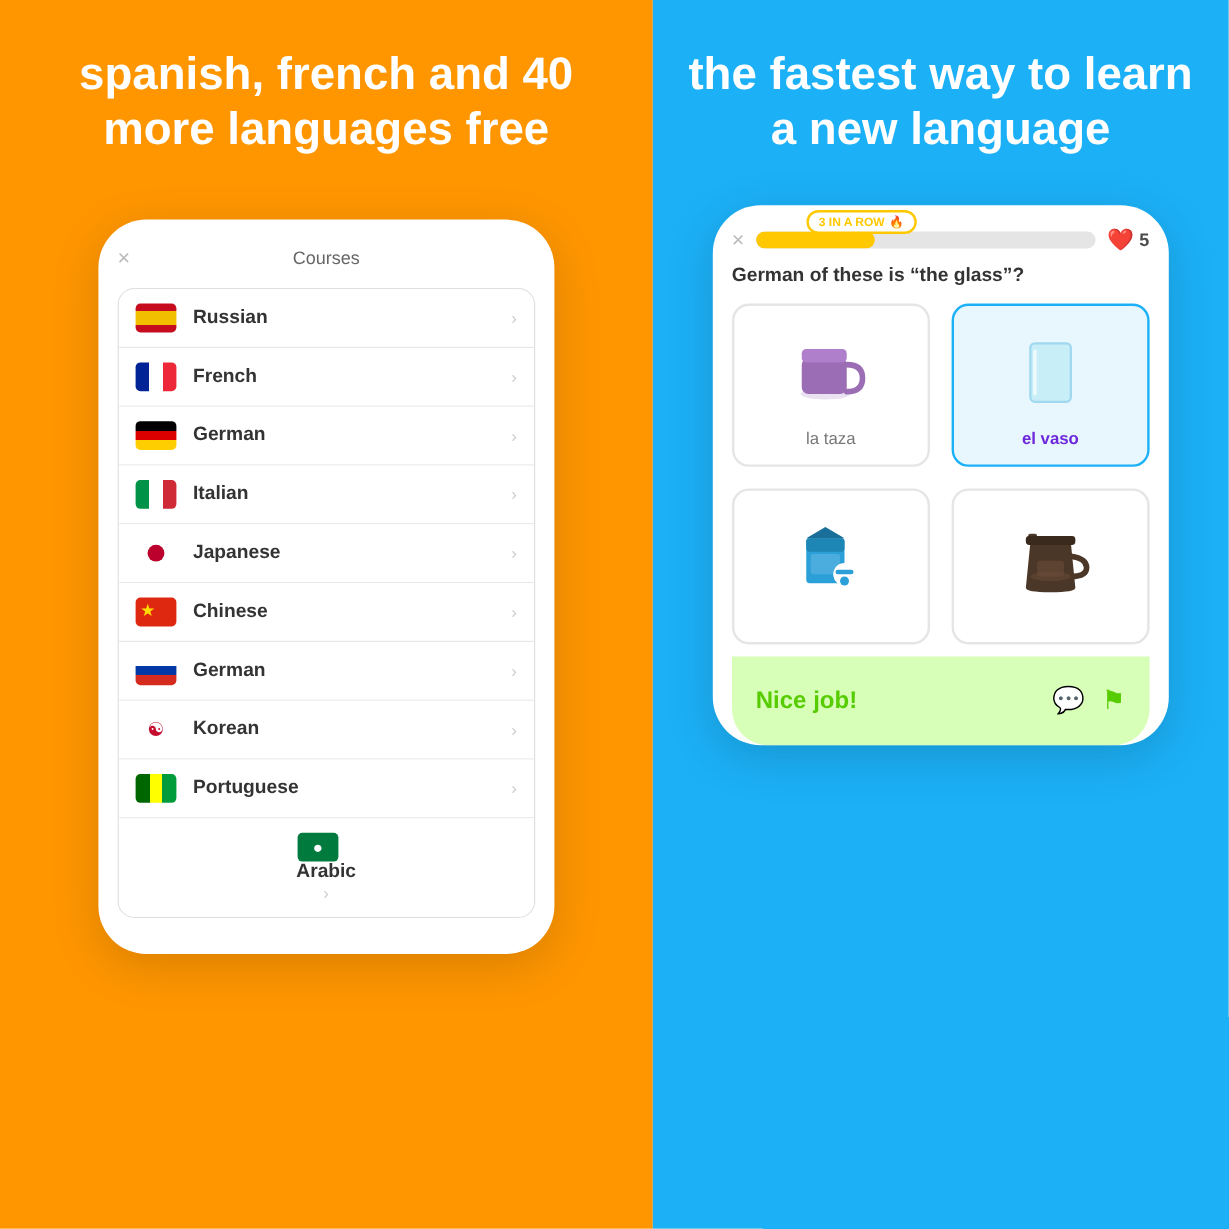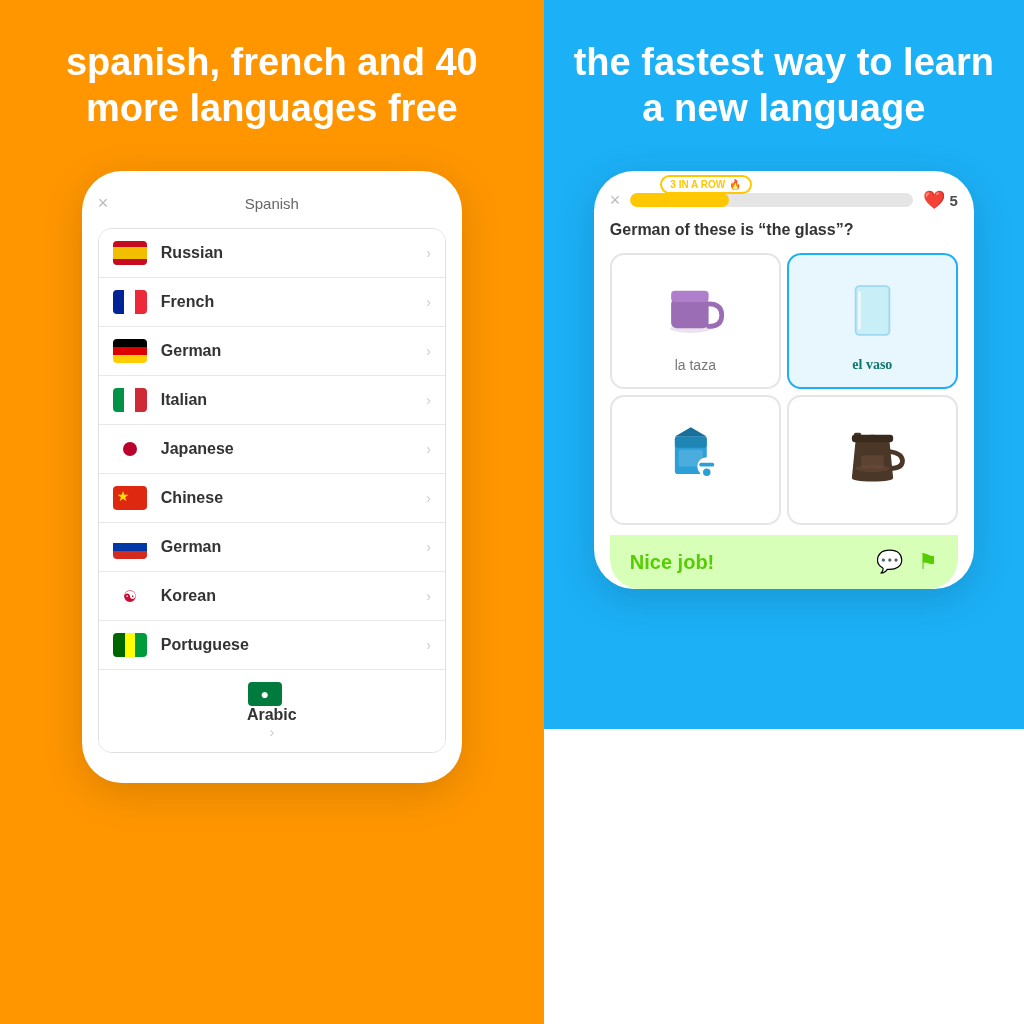--- a/index.html
+++ b/index.html
@@ -13,20 +13,21 @@
 
     
     .left-panel {
       width: 580px;
       height: 1024px;
       background: #FF9600;
       display: flex;
       flex-direction: column;
       align-items: center;
       padding: 40px 30px 30px;
+      gap: 12px;
     }
 
     .left-headline {
       color: white;
       font-size: 38px;
       font-weight: 900;
       text-align: center;
       line-height: 1.2;
       margin-bottom: 40px;
     }
@@ -164,21 +165,21 @@
     }
     .flag-arabic::after {
       content: '●';
       color: white;
       font-size: 14px;
     }
 
     
     .right-panel {
       width: 512px;
-      height: 729px;
+      height: 1024px;
       background: #1CB0F6;
       display: flex;
       flex-direction: column;
       align-items: center;
       padding: 40px 30px 30px;
     }
 
     .right-headline {
       color: white;
       font-size: 38px;
@@ -211,21 +212,21 @@
     }
 
     .progress-container {
       flex: 1;
       position: relative;
     }
 
     .streak-badge {
       position: absolute;
       top: -18px;
-      left: 30px;
+      left: 42px;
       background: white;
       border: 2px solid #FFC800;
       border-radius: 12px;
       padding: 2px 8px;
       font-size: 10px;
       font-weight: 700;
       color: #FFC800;
       white-space: nowrap;
       display: flex;
       align-items: center;
@@ -264,21 +265,21 @@
     .quiz-question {
       font-size: 16px;
       font-weight: 700;
       color: #333;
       margin: 10px 0 14px;
     }
 
     .answer-grid {
       display: grid;
       grid-template-columns: 1fr 1fr;
-      gap: 6px;
+      gap: 18px;
       margin-bottom: 0;
     }
 
     .answer-card {
       border: 2px solid #E5E5E5;
       border-radius: 14px;
       padding: 14px 10px;
       display: flex;
       flex-direction: column;
       align-items: center;
@@ -302,29 +303,28 @@
     }
 
     .answer-label {
       font-size: 14px;
       color: #777;
       font-weight: 500;
       margin-top: 8px;
     }
 
     .answer-label.selected-label {
-      color: #0f766e;
+      color: #6d28d9;
       font-weight: 700;
-      font-family: Liberation Serif, serif;
     }
 
     .nice-job-bar {
       background: #D7FFB8;
       border-radius: 0 0 30px 30px;
-      padding: 14px 20px;
+      padding: 24px 20px;
       display: flex;
       align-items: center;
       justify-content: space-between;
       margin-top: 10px;
     }
 
     .nice-job-text {
       font-size: 20px;
       font-weight: 900;
       color: #58CC02;
@@ -345,21 +345,21 @@
   </style>
 </head>
 <body>
 
 <div class="left-panel">
   <div class="left-headline">spanish, french and 40 more languages free</div>
 
   <div class="phone-frame-left">
     <div class="phone-header">
       <span class="phone-header-close">×</span>
-      <span class="phone-header-title">Spanish</span>
+      <span class="phone-header-title">Courses</span>
     </div>
 
     <div class="course-list">
 
       <div class="course-item">
         <div class="flag flag-spanish"></div>
         <span class="course-name">Russian</span>
         <span class="chevron">›</span>
       </div>
 

